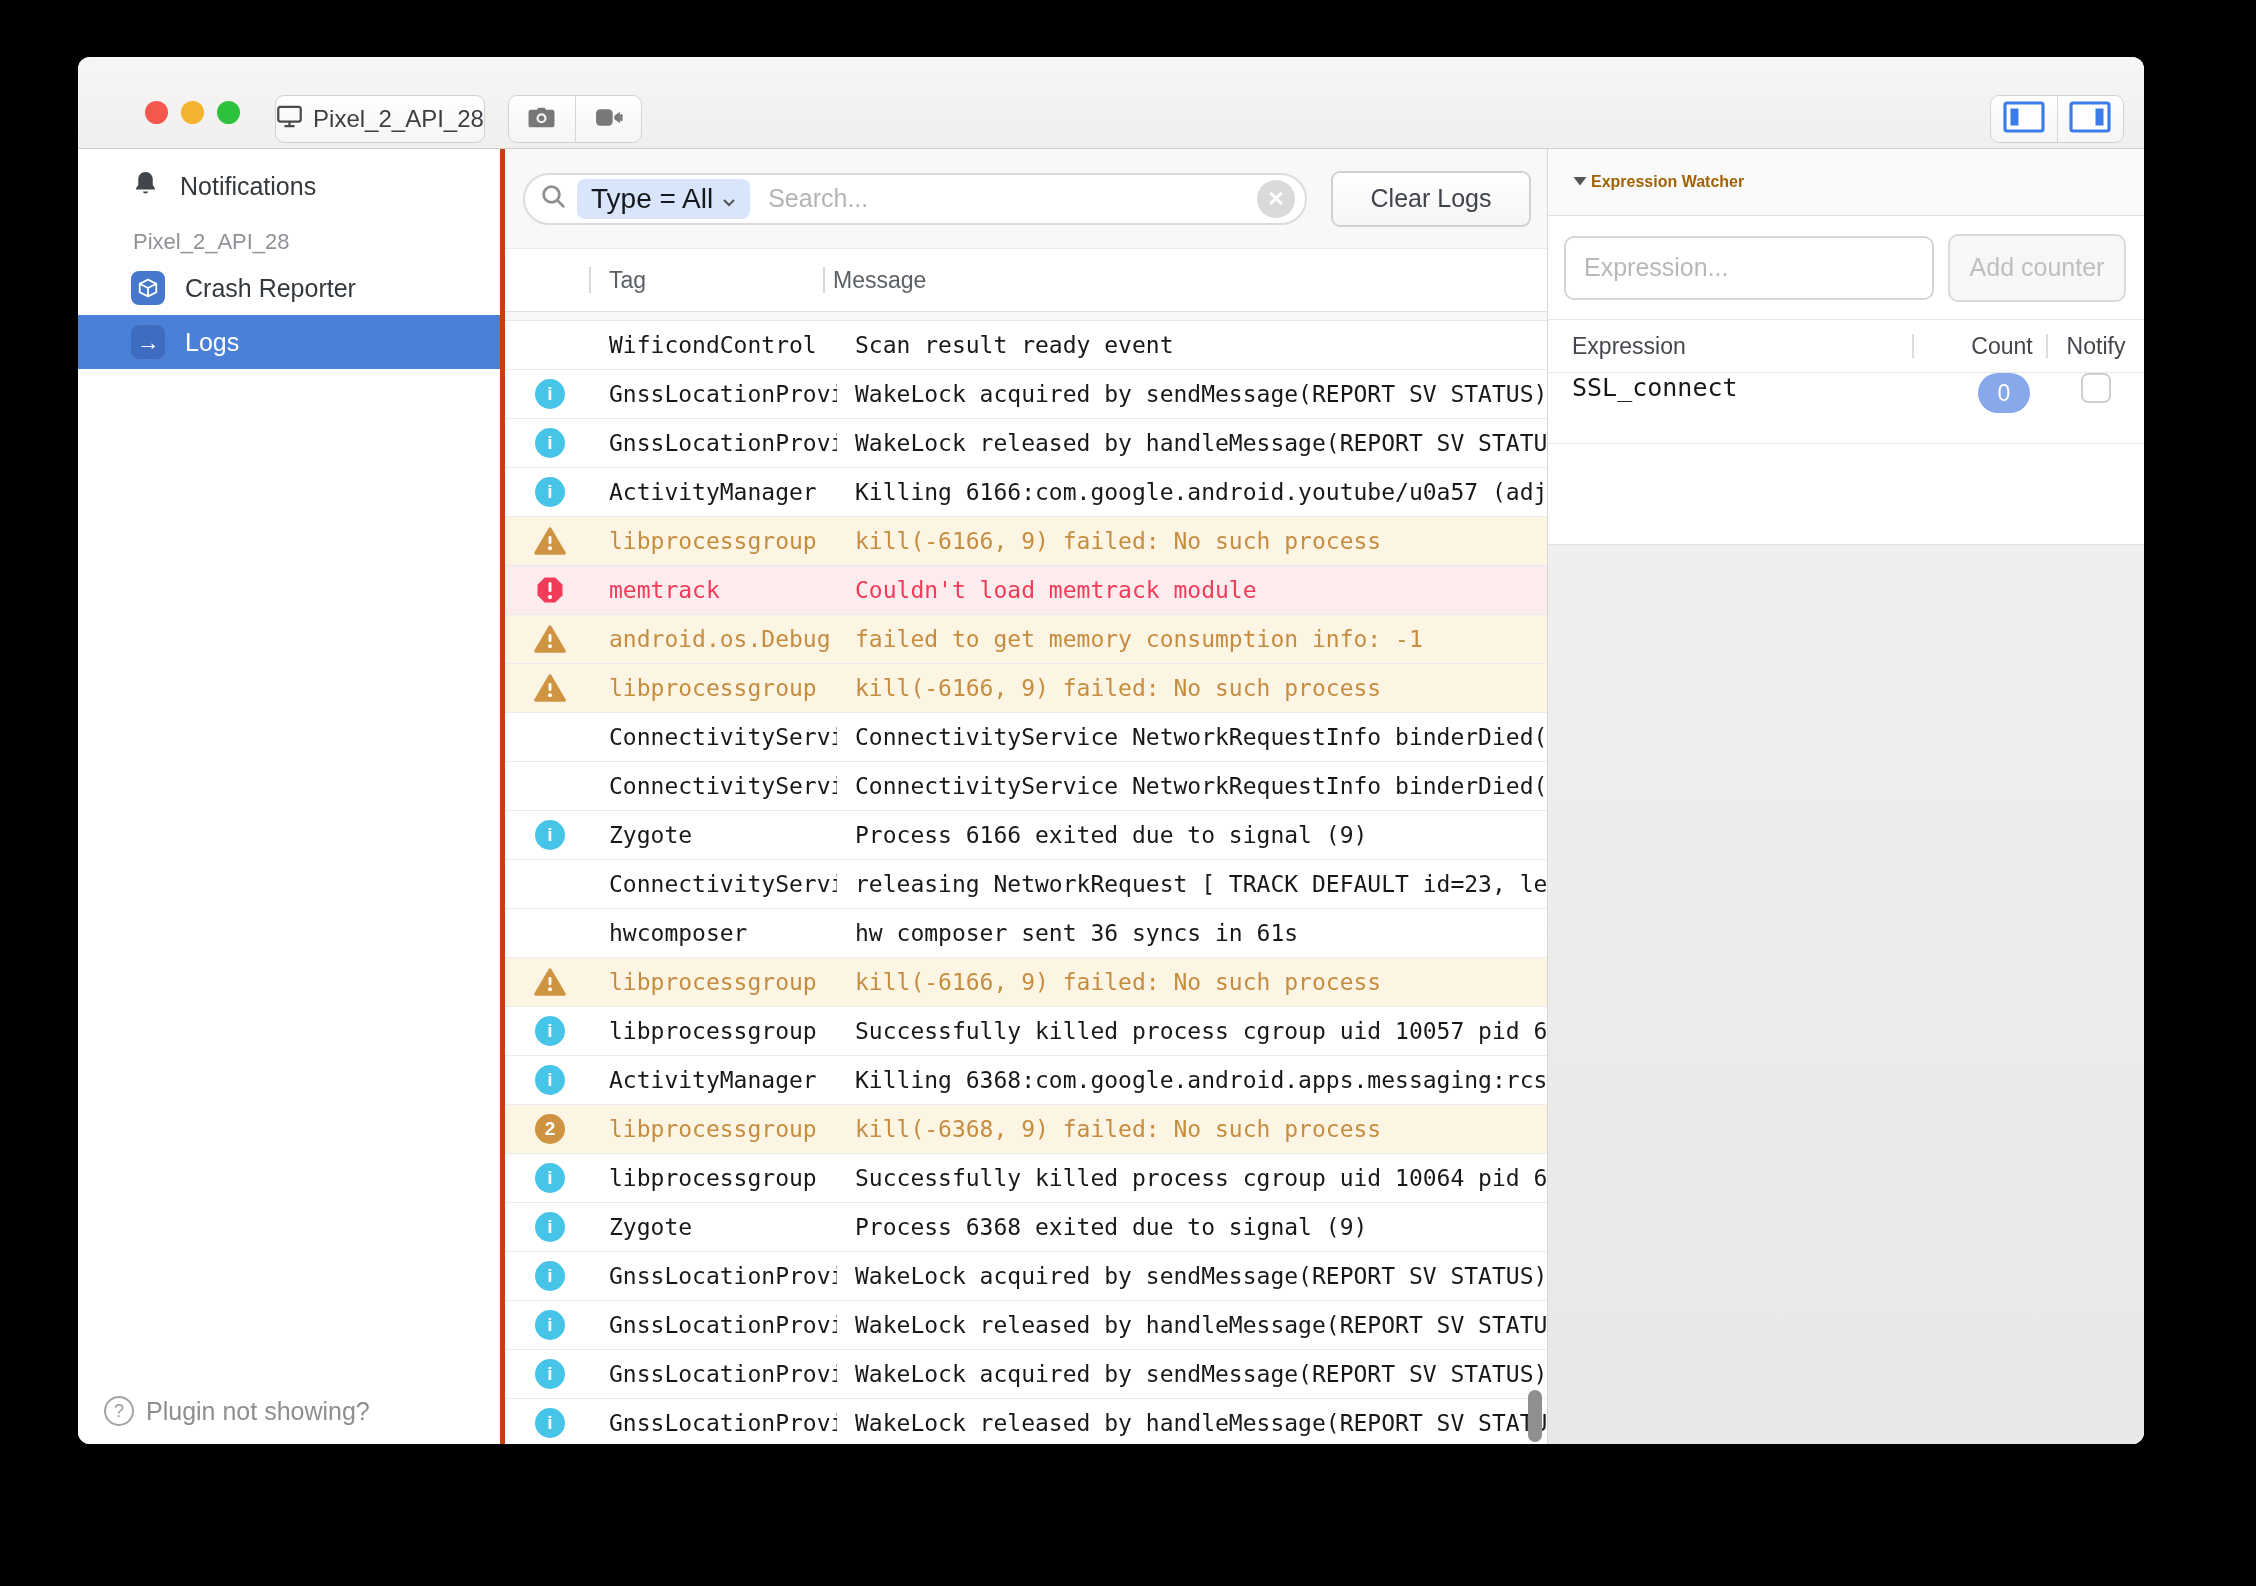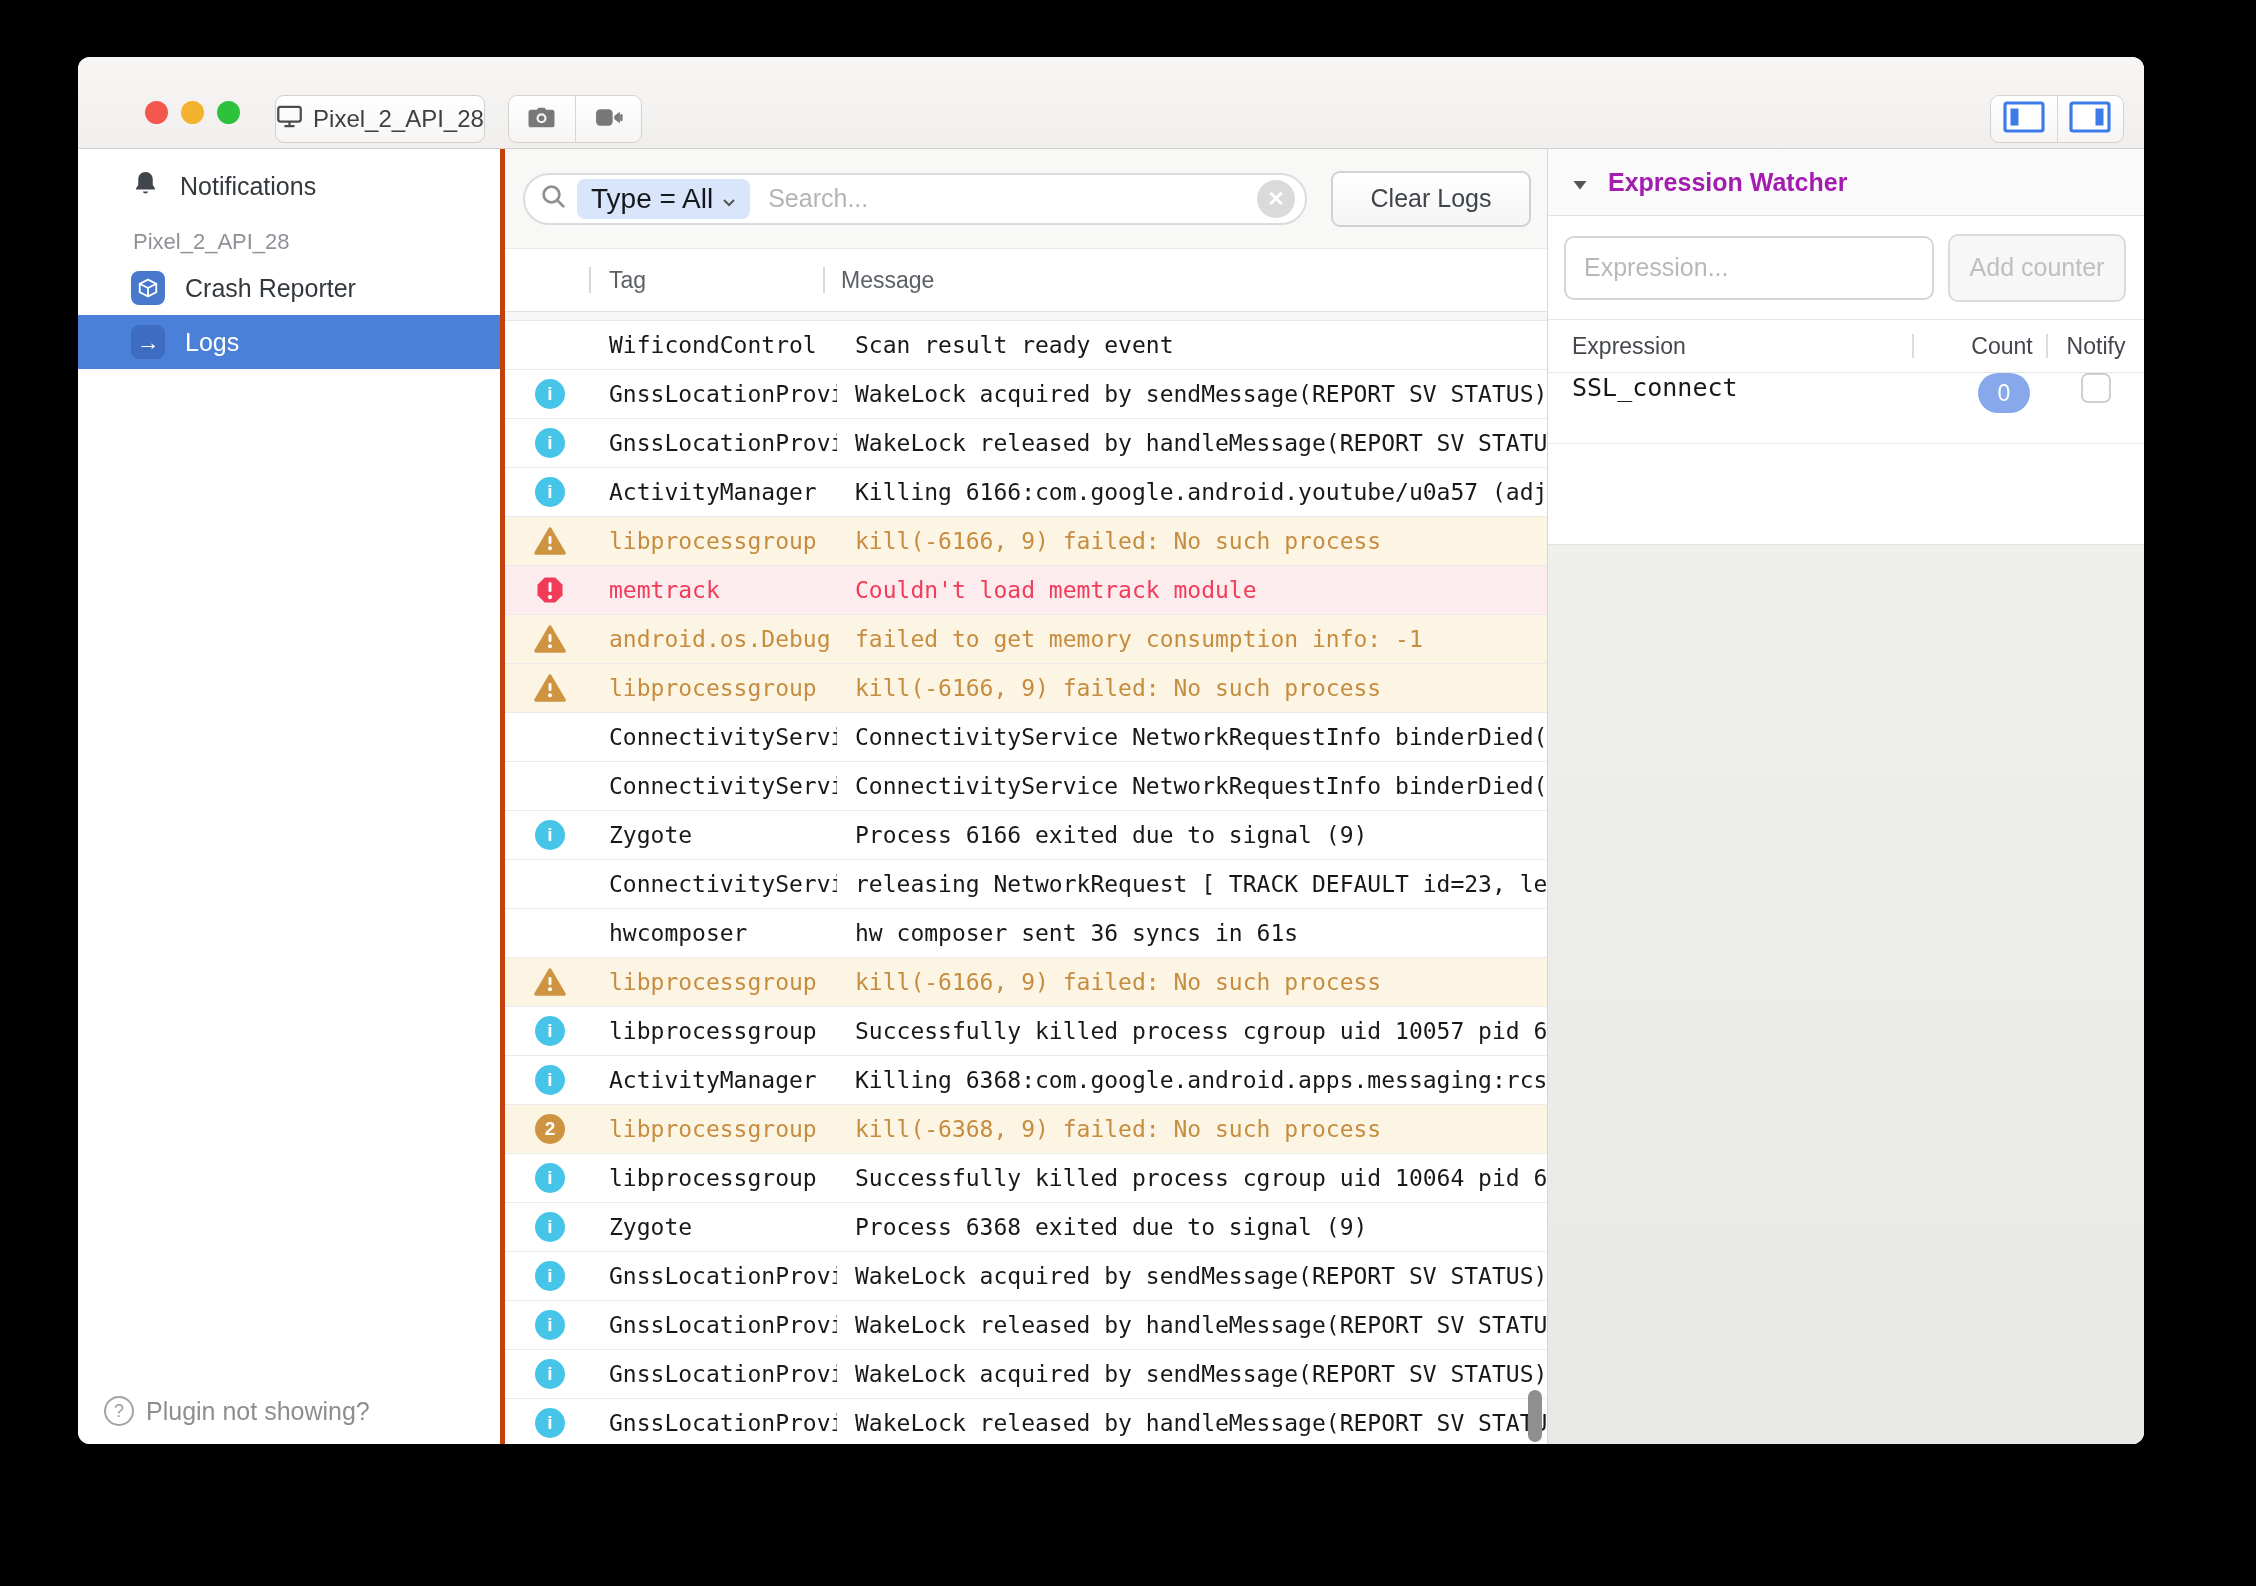--- a/index.html
+++ b/index.html
@@ -39,36 +39,36 @@
   .searchbox{flex:1;height:52px;background:#fff;border:2px solid #dcdcdc;border-radius:27px;display:flex;align-items:center;padding:0 10px 0 14px;box-sizing:border-box;min-width:0;}
   .filter-chip{height:40px;background:#d8e5fa;border-radius:8px;display:flex;align-items:center;padding:0 14px;margin-left:8px;gap:9px;font-size:28px;color:#15181c;white-space:nowrap;}
   .search-ph{color:#b4b4b4;font-size:25px;margin-left:18px;flex:1;}
   .clear-x{width:38px;height:38px;border-radius:50%;background:#dadada;color:#fff;font-size:21px;font-weight:bold;display:flex;align-items:center;justify-content:center;}
   .clear-logs{height:52px;min-width:152px;border:2px solid #d1d1d1;border-radius:9px;background:linear-gradient(#fff,#f5f5f5);
               font-size:25px;color:#3f444a;display:flex;align-items:center;justify-content:center;padding:0 22px;}
   .thead{flex:0 0 62px;display:flex;align-items:center;background:#fff;border-bottom:1px solid #e0e0e0;color:#5b6066;font-size:23px;}
   .thead .sep{width:2px;height:26px;background:#d8d8d8;}
   .th-icon{width:84px;}
   .th-tag{width:232px;padding-left:18px;box-sizing:border-box;}
-  .th-msg{flex:1;padding-left:16px;}
+  .th-msg{flex:1;padding-left:8px;}
   .tstrip{flex:0 0 8px;background:#f7f7f7;border-bottom:1px solid #e7e7e7;}
   .rows{flex:1;overflow:hidden;position:relative;font-family:"DejaVu Sans Mono",monospace;}
   .lrow{display:flex;align-items:center;height:48px;border-bottom:1px solid #ebebeb;font-size:23px;color:#181818;}
   .lrow.warn{background:#fcf5e3;color:#c68c3f;}
   .lrow.error{background:#fdecee;color:#f23a59;}
   .cell-icon{flex:0 0 90px;display:flex;align-items:center;justify-content:center;}
   .cell-tag{flex:0 0 228px;padding-left:14px;white-space:nowrap;overflow:hidden;}
   .cell-msg{flex:1;padding-left:18px;white-space:nowrap;overflow:hidden;}
   .ic{width:30px;height:30px;border-radius:50%;color:#fff;display:flex;align-items:center;justify-content:center;font-weight:bold;font-size:19px;font-family:"Liberation Sans",sans-serif;}
   .ic.info{background:#47c5e9;}
   .ic.badge{background:#cf9442;}
   .scroll-thumb{position:absolute;right:5px;bottom:2px;width:14px;height:52px;border-radius:7px;background:#8f8f8f;}
   
   .right-panel{flex:0 0 596px;border-left:1px solid #d6d6d6;display:flex;flex-direction:column;background:#fff;min-width:0;}
-  .panel-header{flex:0 0 66px;background:#fafafa;border-bottom:1px solid #e0e0e0;display:flex;align-items:center;padding-left:24px;gap:20px;font-size:25px;font-weight:bold;color:#a21caf;}
+  .panel-header{flex:0 0 66px;background:#fafafa;border-bottom:1px solid #e0e0e0;display:flex;align-items:center;padding-left:24px;gap:3px;font-size:16px;font-weight:bold;color:#a16207;}
   .panel-controls{flex:0 0 104px;display:flex;align-items:center;gap:14px;padding:0 18px 0 16px;border-bottom:1px solid #e6e6e6;box-sizing:border-box;}
   .expr-input{flex:1;height:64px;border:2px solid #d6d6d6;border-radius:10px;font-size:25px;padding:0 18px;box-sizing:border-box;min-width:0;font-family:"Liberation Sans",sans-serif;color:#333;outline:none;background:#fff;}
   .expr-input::placeholder{color:#b8b8b8;}
   .add-btn{flex:0 0 174px;height:64px;border:2px solid #dbdbdb;border-radius:10px;background:#f7f7f7;color:#bfbfbf;font-size:25px;display:flex;align-items:center;justify-content:center;}
   .watch-header{flex:0 0 52px;display:flex;align-items:center;font-size:23px;color:#43474d;border-bottom:1px solid #e8e8e8;}
   .watch-header .sep{width:2px;height:24px;background:#dcdcdc;}
   .wh-expr{flex:1;padding-left:24px;}
   .wh-count{width:88px;text-align:center;margin-left:44px;}
   .wh-notify{width:96px;text-align:center;}
   .watch-row{display:flex;align-items:flex-start;height:70px;border-bottom:1px solid #ececec;}

